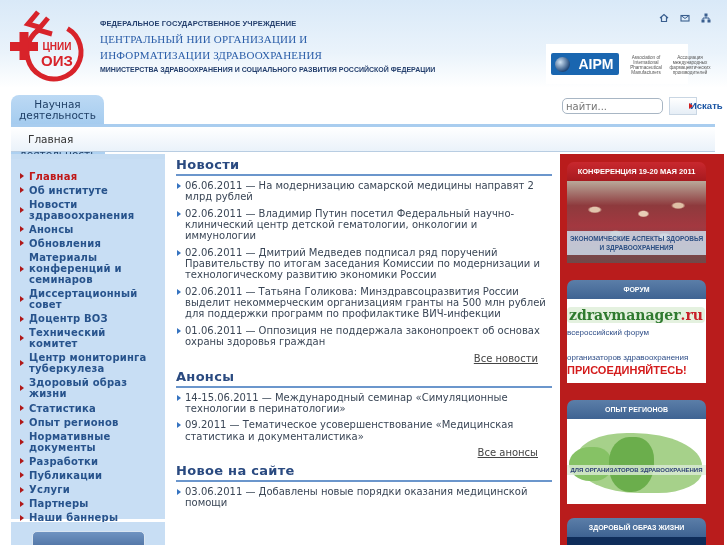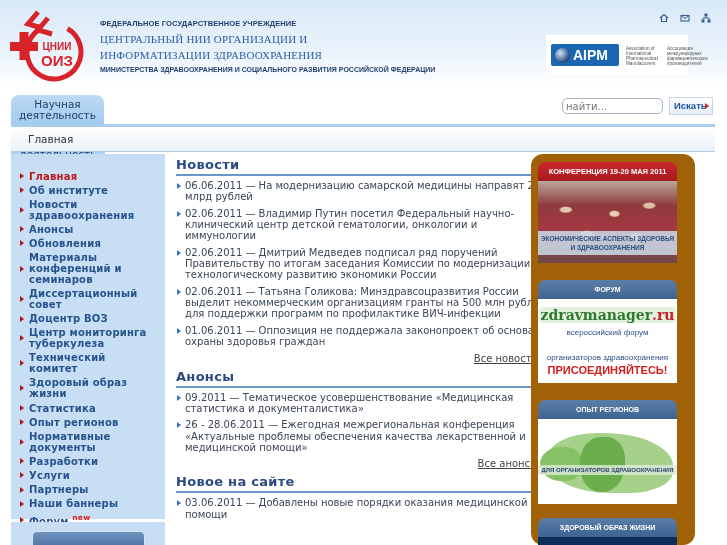--- a/index.html
+++ b/index.html
@@ -8,34 +8,34 @@
   .header { position: absolute; left: 0; top: 0; width: 727px; height: 88px;
     background: linear-gradient(to bottom, #d9e9f8 0%, #eaf3fb 60%, #ffffff 100%); }
   .logo { position: absolute; left: 8px; top: 8px; width: 82px; height: 78px; }
   .org { position: absolute; left: 100px; top: 19px; color: #1f4f8f; }
   .org .l1 { font-family: "Liberation Sans", sans-serif; font-weight: bold; font-size: 7.5px; letter-spacing: 0.1px; color: #243f6d; }
   .org .l2, .org .l3 { font-family: "Liberation Serif", serif; font-size: 11px; line-height: 16px; color: #2a5da8; letter-spacing: 0.2px; }
   .org .l2 { margin-top: 3px; }
   .org .l4 { font-family: "Liberation Sans", sans-serif; font-weight: bold; font-size: 7px; color: #243f6d; margin-top: 3px; }
   .top-icons { position: absolute; right: 16px; top: 8px; display: flex; gap: 11px; }
   .top-icons span { width: 10px; height: 10px; display: block; }
-  .aipm { position: absolute; left: 546px; top: 35px; width: 142px; height: 40px; background: #fff; }
+  .aipm { position: absolute; left: 546px; top: 44px; width: 142px; height: 40px; background: #fff; text-align: center; }
   .aipm .badge { position: absolute; left: 5px; top: 9px; width: 68px; height: 22px; background: #1a66b0; border-radius: 2px; color: #fff; font-family: "Liberation Sans", sans-serif; font-weight: bold; font-size: 14px; line-height: 22px; padding-left: 22px; }
   .aipm .globe { position: absolute; left: 4px; top: 4px; width: 15px; height: 15px; border-radius: 50%; background: radial-gradient(circle at 35% 35%, #cfe3f5, #23497a 70%); }
   .aipm .en, .aipm .ru { position: absolute; top: 11px; font-family: "Liberation Sans", sans-serif; font-size: 4.6px; line-height: 5px; color: #555; }
   .aipm .en { left: 80px; width: 40px; }
   .aipm .ru { left: 121px; width: 46px; }
 
   .tabs { position: absolute; left: 11px; top: 95px; display: flex; gap: 10px; flex-direction: column; }
   .tab { width: 93px; height: 29px; border-radius: 8px 8px 0 0; background: linear-gradient(to bottom, #bcd9f4, #a5ccef); color: #1f3f66; font-size: 10.5px; line-height: 11px; text-align: center; padding-top: 4px; overflow: hidden; }
   .tab:nth-child(2) { width: 94px; }
   .tab:nth-child(3) { width: 92px; }
   .tab:nth-child(4) { width: 108px; margin-left: 45px; }
   .search { position: absolute; left: 562px; top: 98px; width: 101px; height: 16px; border: 1px solid #a8b6c4; border-radius: 5px; background: #fff; font-size: 10px; color: #666; padding-left: 3px; line-height: 14px; font-family: "DejaVu Sans", sans-serif; }
-  .search-btn { position: absolute; left: 669px; top: 97px; width: 44px; height: 18px; background: linear-gradient(to bottom, #ffffff, #e6eef6); border: 1px solid #c9d6e3; color: #1a55a4; font-family: "Liberation Sans", sans-serif; font-weight: bold; font-size: 9.5px; line-height: 16px; padding-left: 4px; }
+  .search-btn { position: absolute; left: 669px; top: 97px; width: 28px; height: 18px; background: linear-gradient(to bottom, #ffffff, #e6eef6); border: 1px solid #c9d6e3; color: #1a55a4; font-family: "Liberation Sans", sans-serif; font-weight: bold; font-size: 9.5px; line-height: 16px; padding-left: 20px; }
   .search-btn .arr { position: absolute; right: 3px; top: 5px; width: 0; height: 0; border-left: 4px solid #d01c1c; border-top: 3px solid transparent; border-bottom: 3px solid transparent; }
 
   .crumb-bar { position: absolute; left: 11px; top: 124px; width: 704px; height: 28px; border-top: 3px solid #a9cdef; background: linear-gradient(to bottom, #ffffff, #eaf2fa); border-bottom: 1px solid #b8cde2; }
   .crumb { position: absolute; left: 17px; top: 6px; font-size: 10.5px; color: #333; }
 
   .left-top-strip { position: absolute; left: 11px; top: 154px; width: 154px; height: 5px; background: #c5dcf2; }
   .sidebar { position: absolute; left: 11px; top: 159px; width: 154px; height: 360px; background: #c8def4; }
   .sidebar ul { list-style: none; padding-top: 10px; }
   .sidebar li { position: relative; padding-left: 18px; font-size: 10px; font-weight: bold; color: #27538c; line-height: 11px; padding-top: 1.5px; padding-bottom: 1.6px; padding-right: 8px; letter-spacing: 0.2px; }
   .sidebar li .mk { position: absolute; left: 9px; top: 50%; margin-top: -3px; width: 0; height: 0; border-left: 4px solid #b01818; border-top: 3px solid transparent; border-bottom: 3px solid transparent; }
@@ -44,35 +44,35 @@
   .sidebar2 { position: absolute; left: 11px; top: 522px; width: 154px; height: 23px; background: #c8def4; }
   .sidebar2 .btn { position: absolute; left: 21px; top: 9px; width: 113px; height: 20px; border-radius: 5px; background: linear-gradient(to bottom, #6f93c1, #4b6fa0); border: 1px solid #d9e5f1; }
 
   .main { position: absolute; left: 176px; top: 157px; width: 376px; }
   .sec-title { font-size: 13px; font-weight: bold; color: #2a4a80; padding-bottom: 2px; border-bottom: 2px solid #6b96cc; letter-spacing: 0.3px; font-family: "DejaVu Sans", sans-serif; }
   .news { list-style: none; margin-top: 4px; }
   .news li { position: relative; padding-left: 9px; font-size: 10px; line-height: 11.2px; color: #3a4656; margin-bottom: 5.4px; padding-right: 4px; }
   .news li .mk { position: absolute; left: 1px; top: 3px; width: 0; height: 0; border-left: 4px solid #3573c0; border-top: 3px solid transparent; border-bottom: 3px solid transparent; }
   .all-link { text-align: right; font-size: 10px; color: #444; text-decoration: underline; padding-right: 14px; margin-top: 3px; margin-bottom: 4px; height: 12px; line-height: 12px; }
 
-  .right { position: absolute; left: 531px; top: 154px; width: 164px; height: 391px; background: #a16207; border-radius: 12px; }
+  .right { position: absolute; left: 560px; top: 154px; width: 164px; height: 391px; background: #b91c1c; }
   .banner { position: absolute; left: 7px; width: 139px; border-radius: 7px 7px 0 0; overflow: hidden; }
   .b-head { height: 19px; background: linear-gradient(to bottom, #5b7ea8, #3f6392); color: #fff; font-family: "Liberation Sans", sans-serif; font-weight: bold; font-size: 7px; text-align: center; line-height: 19px; }
   .b1 { top: 8px; height: 101px; }
   .b1 .b-head { background: linear-gradient(to bottom, #c9282e, #a71a1f); font-size: 7.5px; }
   .b1 .photo { height: 82px; background:
       radial-gradient(ellipse 12px 6px at 20% 35%, #e2c5ad 40%, transparent 60%),
       radial-gradient(ellipse 10px 6px at 55% 40%, #e8cdb6 40%, transparent 60%),
       radial-gradient(ellipse 12px 6px at 80% 30%, #dfc0a6 40%, transparent 60%),
       radial-gradient(ellipse 12px 7px at 35% 65%, #d8b598 40%, transparent 60%),
       radial-gradient(ellipse 12px 7px at 70% 68%, #e6ccb8 40%, transparent 60%),
       linear-gradient(to bottom, #b9a89a 0%, #8e3a3d 30%, #a33840 55%, #6f4a4a 100%); position: relative; }
   .b1 .cap { position: absolute; left: 0; right: 0; top: 50px; height: 24px; background: rgba(205,220,235,0.85); color: #2d4f83; font-family: "Liberation Sans", sans-serif; font-weight: bold; font-size: 6.5px; text-align: center; line-height: 9px; padding-top: 3px; }
   .b2 { top: 126px; height: 103px; }
-  .b2 .body { height: 99px; background: #fff; text-align: center; padding-top: 6px; }
+  .b2 .body { height: 99px; background: #fff; padding-top: 6px; }
   .b2 .zd { display: inline-block; font-family: "DejaVu Serif", serif; font-weight: bold; font-size: 14px; color: #2f7a2f; background: #e4f1df; padding: 0 2px; border-radius: 4px; }
   .b2 .zd b { color: #c8202a; }
   .b2 .t { font-family: "Liberation Sans", sans-serif; font-size: 8px; color: #2e4d87; line-height: 13px; margin-top: 2px; }
   .b2 .t2 { font-family: "Liberation Sans", sans-serif; font-weight: bold; font-size: 11px; color: #d41c1c; line-height: 12px; }
   .b3 { top: 246px; height: 104px; }
   .b3 .map { height: 85px; background: #fff; position: relative; overflow: hidden; }
   .b3 .m1 { position: absolute; left: 10px; top: 14px; width: 125px; height: 60px; background: #a6d18a; border-radius: 40% 55% 35% 50%; }
   .b3 .m2 { position: absolute; left: 42px; top: 18px; width: 45px; height: 55px; background: #6bae4c; border-radius: 45% 40% 50% 45%; }
   .b3 .m3 { position: absolute; left: 2px; top: 28px; width: 42px; height: 34px; background: #86c265; border-radius: 50% 40% 40% 50%; }
   .b3 .cap { position: absolute; left: 0; right: 0; top: 46px; height: 10px; background: rgba(220,235,215,0.8); color: #2b3f74; font-family: "Liberation Sans", sans-serif; font-weight: bold; font-size: 6px; text-align: center; line-height: 10px; }
@@ -152,27 +152,28 @@
   <div class="sidebar">
     <ul>
       <li class="active"><span class="mk"></span><span>Главная</span></li>
       <li><span class="mk"></span><span>Об институте</span></li>
       <li><span class="mk"></span><span>Новости здравоохранения</span></li>
       <li><span class="mk"></span><span>Анонсы</span></li>
       <li><span class="mk"></span><span>Обновления</span></li>
       <li><span class="mk"></span><span>Материалы конференций и семинаров</span></li>
       <li><span class="mk"></span><span>Диссертационный совет</span></li>
       <li><span class="mk"></span><span>Доцентр ВОЗ</span></li>
+      <li><span class="mk"></span><span>Технический комитет</span></li>
       <li><span class="mk"></span><span>Центр мониторинга туберкулеза</span></li>
-      <li><span class="mk"></span><span>Технический комитет</span></li>
       <li><span class="mk"></span><span>Здоровый образ жизни</span></li>
       <li><span class="mk"></span><span>Статистика</span></li>
       <li><span class="mk"></span><span>Опыт регионов</span></li>
       <li><span class="mk"></span><span>Нормативные документы</span></li>
       <li><span class="mk"></span><span>Разработки</span></li>
+      <li><span class="mk"></span><span>Публикации</span></li>
       <li><span class="mk"></span><span>Услуги</span></li>
       <li><span class="mk"></span><span>Партнеры</span></li>
       <li><span class="mk"></span><span>Наши баннеры</span></li>
       <li><span class="mk"></span><span>Форум</span> <sup>new</sup></li>
     </ul>
   </div>
   <div class="sidebar2">
     <div class="btn"></div>
   </div>
 
@@ -182,22 +183,22 @@
       <li><span class="mk"></span><span>06.06.2011 — На модернизацию самарской медицины направят 2 млрд рублей</span></li>
       <li><span class="mk"></span><span>02.06.2011 — Владимир Путин посетил Федеральный научно-клинический центр детской гематологии, онкологии и иммунологии</span></li>
       <li><span class="mk"></span><span>02.06.2011 — Дмитрий Медведев подписал ряд поручений Правительству по итогам заседания Комиссии по модернизации и технологическому развитию экономики России</span></li>
       <li><span class="mk"></span><span>02.06.2011 — Татьяна Голикова: Минздравсоцразвития России выделит некоммерческим организациям гранты на 500 млн рублей для поддержки программ по профилактике ВИЧ-инфекции</span></li>
       <li><span class="mk"></span><span>01.06.2011 — Оппозиция не поддержала законопроект об основах охраны здоровья граждан</span></li>
     </ul>
     <div class="all-link">Все новости</div>
 
     <div class="sec-title">Анонсы</div>
     <ul class="news">
+      <li><span class="mk"></span><span>14-15.06.2011 — Международный семинар «Симуляционные технологии в перинатологии»</span></li>
       <li><span class="mk"></span><span>09.2011 — Тематическое усовершенствование «Медицинская статистика и документалистика»</span></li>
-      <li><span class="mk"></span><span>26 - 28.06.2011 — Ежегодная межрегиональная конференция «Актуальные проблемы обеспечения качества лекарственной и медицинской помощи»</span></li>
     </ul>
     <div class="all-link">Все анонсы</div>
 
     <div class="sec-title">Новое на сайте</div>
     <ul class="news">
       <li><span class="mk"></span><span>03.06.2011 — Добавлены новые порядки оказания медицинской помощи</span></li>
 
     </ul>
   </div>
 

